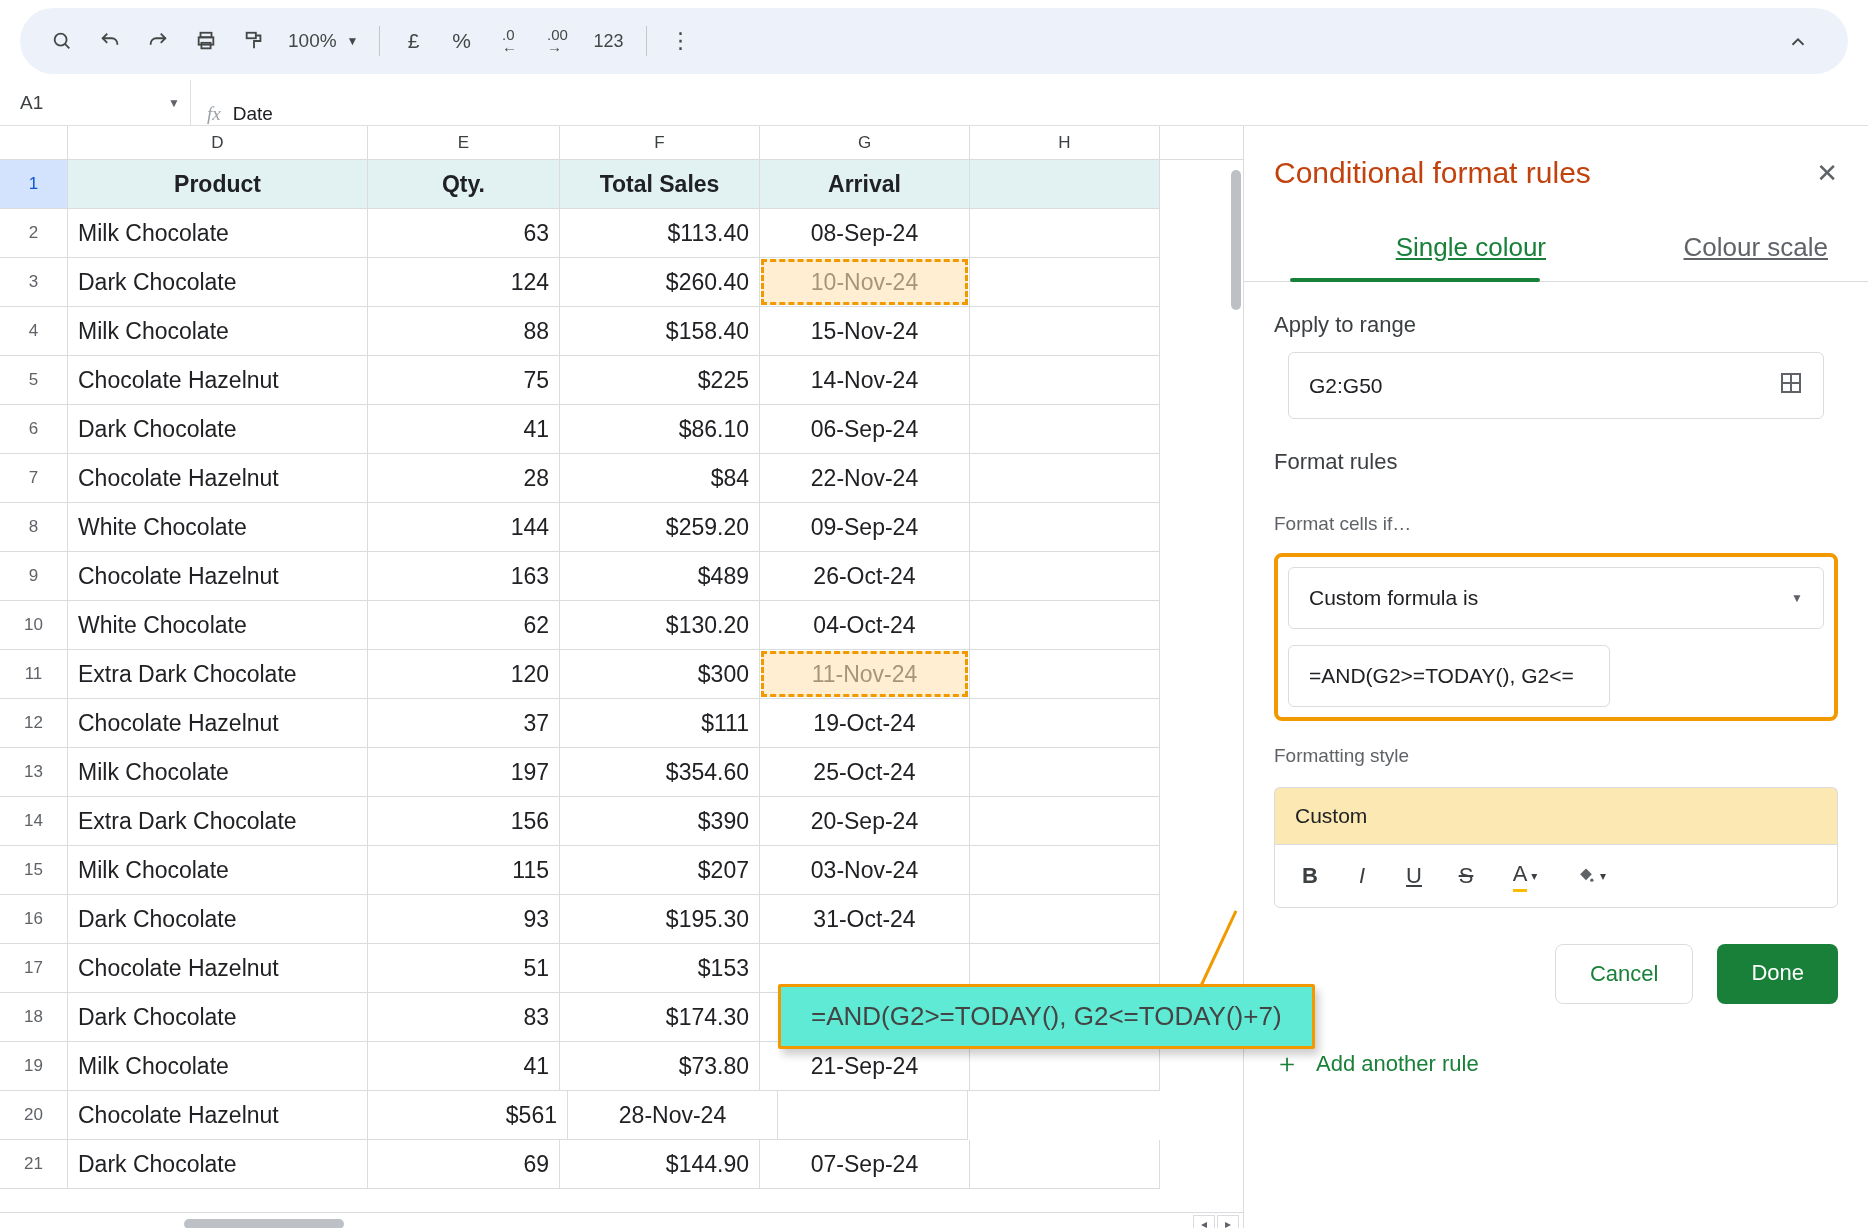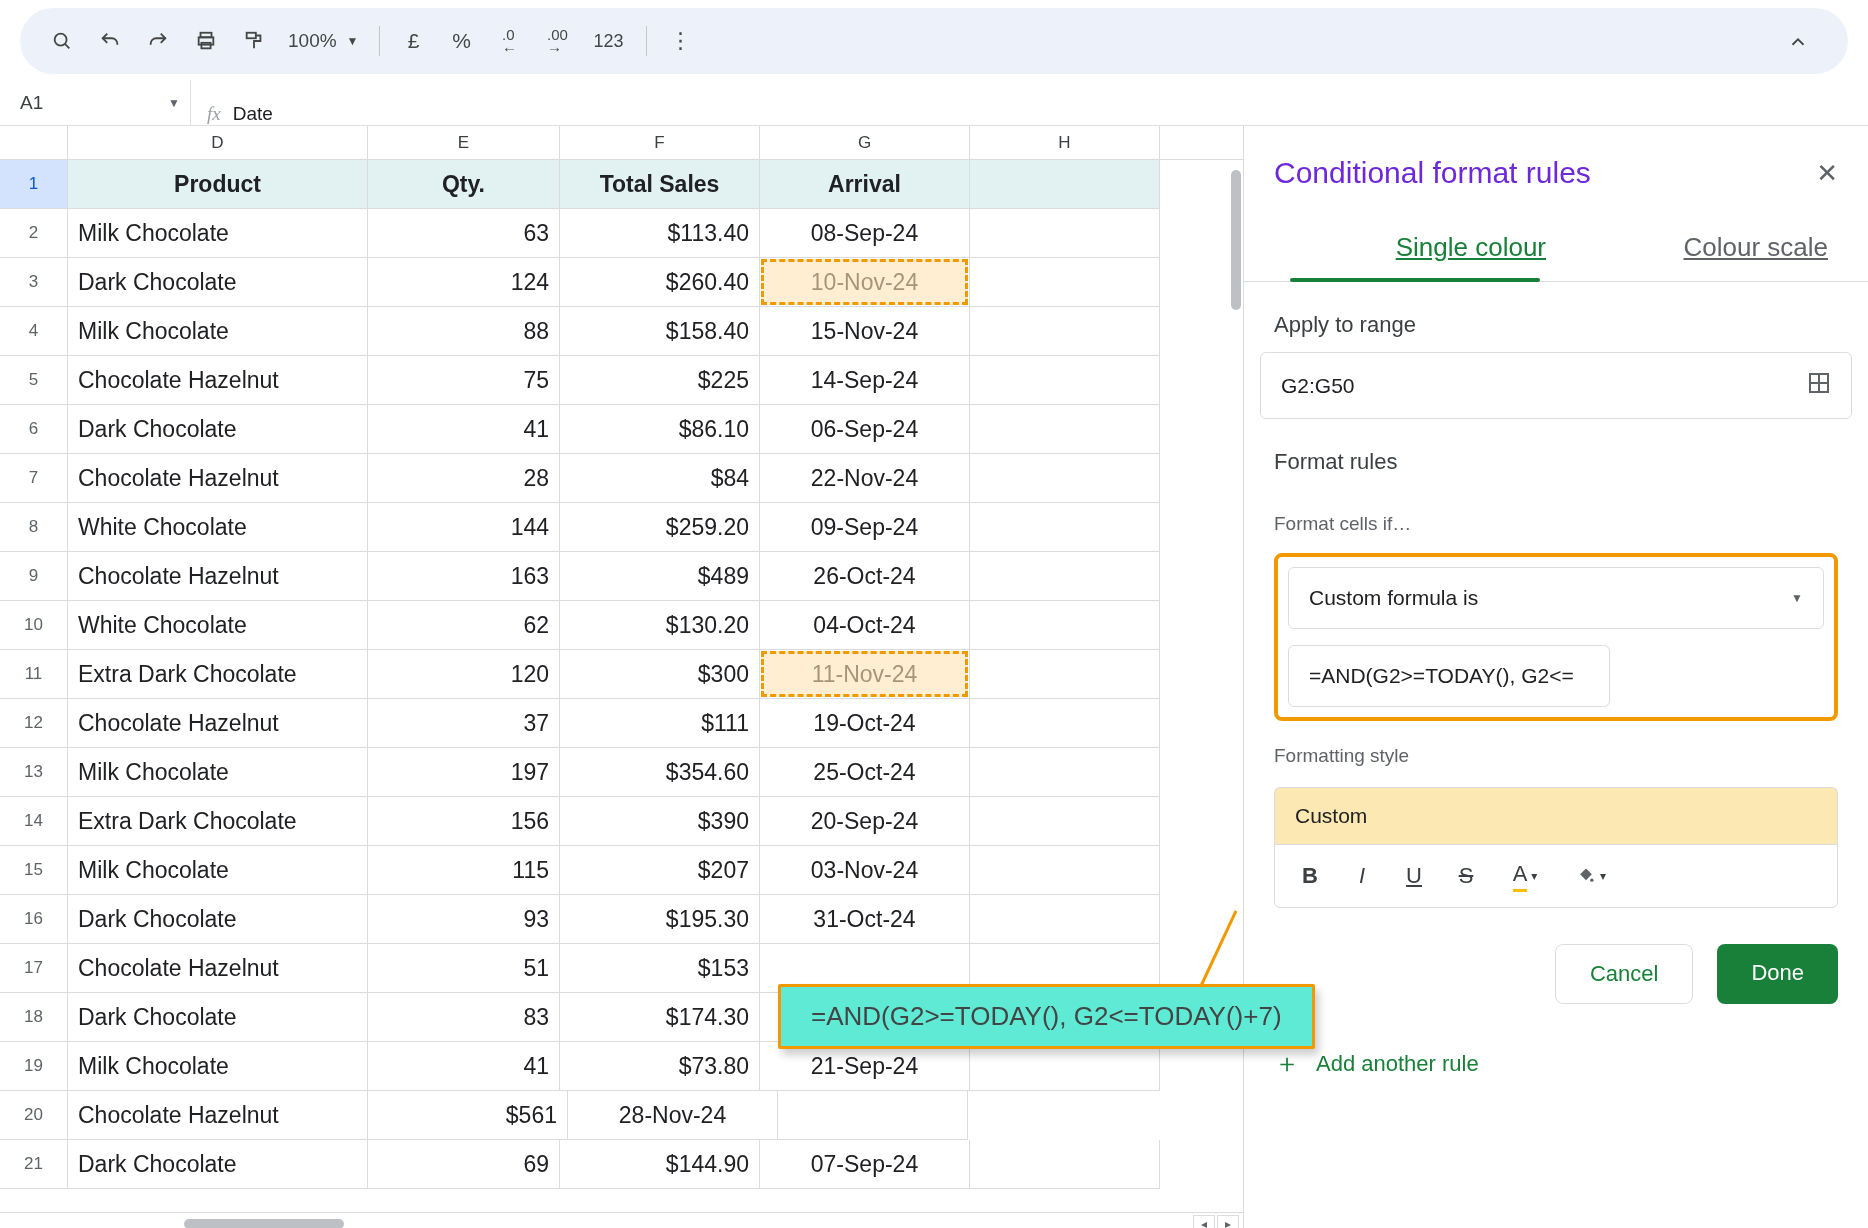--- a/index.html
+++ b/index.html
@@ -233,21 +233,21 @@
     transform-origin: bottom;
   }
 
   
   .panel-header {
     display: flex;
     align-items: center;
     justify-content: space-between;
     padding: 30px 30px 10px 30px;
   }
-  .panel-title { font-size: 30px; color: #6d28d9; }
+  .panel-title { font-size: 30px; color: #c2410c; }
   .panel-close { font-size: 26px; color: #5f6368; }
 
   .panel-tabs {
     display: flex;
     padding: 18px 30px 0 30px;
     border-bottom: 1px solid #dadce0;
   }
   .panel-tab {
     flex:1;
     text-align:right;
@@ -273,21 +273,21 @@
     color:#3c4043;
     padding: 30px 30px 14px 30px;
   }
   .section-sublabel{
     font-size: 19px;
     color:#5f6368;
     padding: 24px 30px 10px 30px;
   }
 
   .range-box{
-    margin: 0 16px;
+    margin: 0 44px;
     border:1px solid #dadce0;
     border-radius:6px;
     display:flex;
     align-items:center;
     justify-content:space-between;
     padding: 18px 20px;
     font-size: 21px;
   }
   .range-icon svg{width:24px;height:24px;}
 
@@ -483,21 +483,21 @@
           <div class="cell col-E right">88</div>
           <div class="cell col-F right">$158.40</div>
           <div class="cell col-G center">15-Nov-24</div>
           <div class="cell col-H"></div>
         </div>
         <div class="grid-row">
           <div class="rownum">5</div>
           <div class="cell col-D">Chocolate Hazelnut</div>
           <div class="cell col-E right">75</div>
           <div class="cell col-F right">$225</div>
-          <div class="cell col-G center">14-Sep-24</div>
+          <div class="cell col-G center">14-Nov-24</div>
           <div class="cell col-H"></div>
         </div>
         <div class="grid-row">
           <div class="rownum">6</div>
           <div class="cell col-D">Dark Chocolate</div>
           <div class="cell col-E right">41</div>
           <div class="cell col-F right">$86.10</div>
           <div class="cell col-G center">06-Sep-24</div>
           <div class="cell col-H"></div>
         </div>

